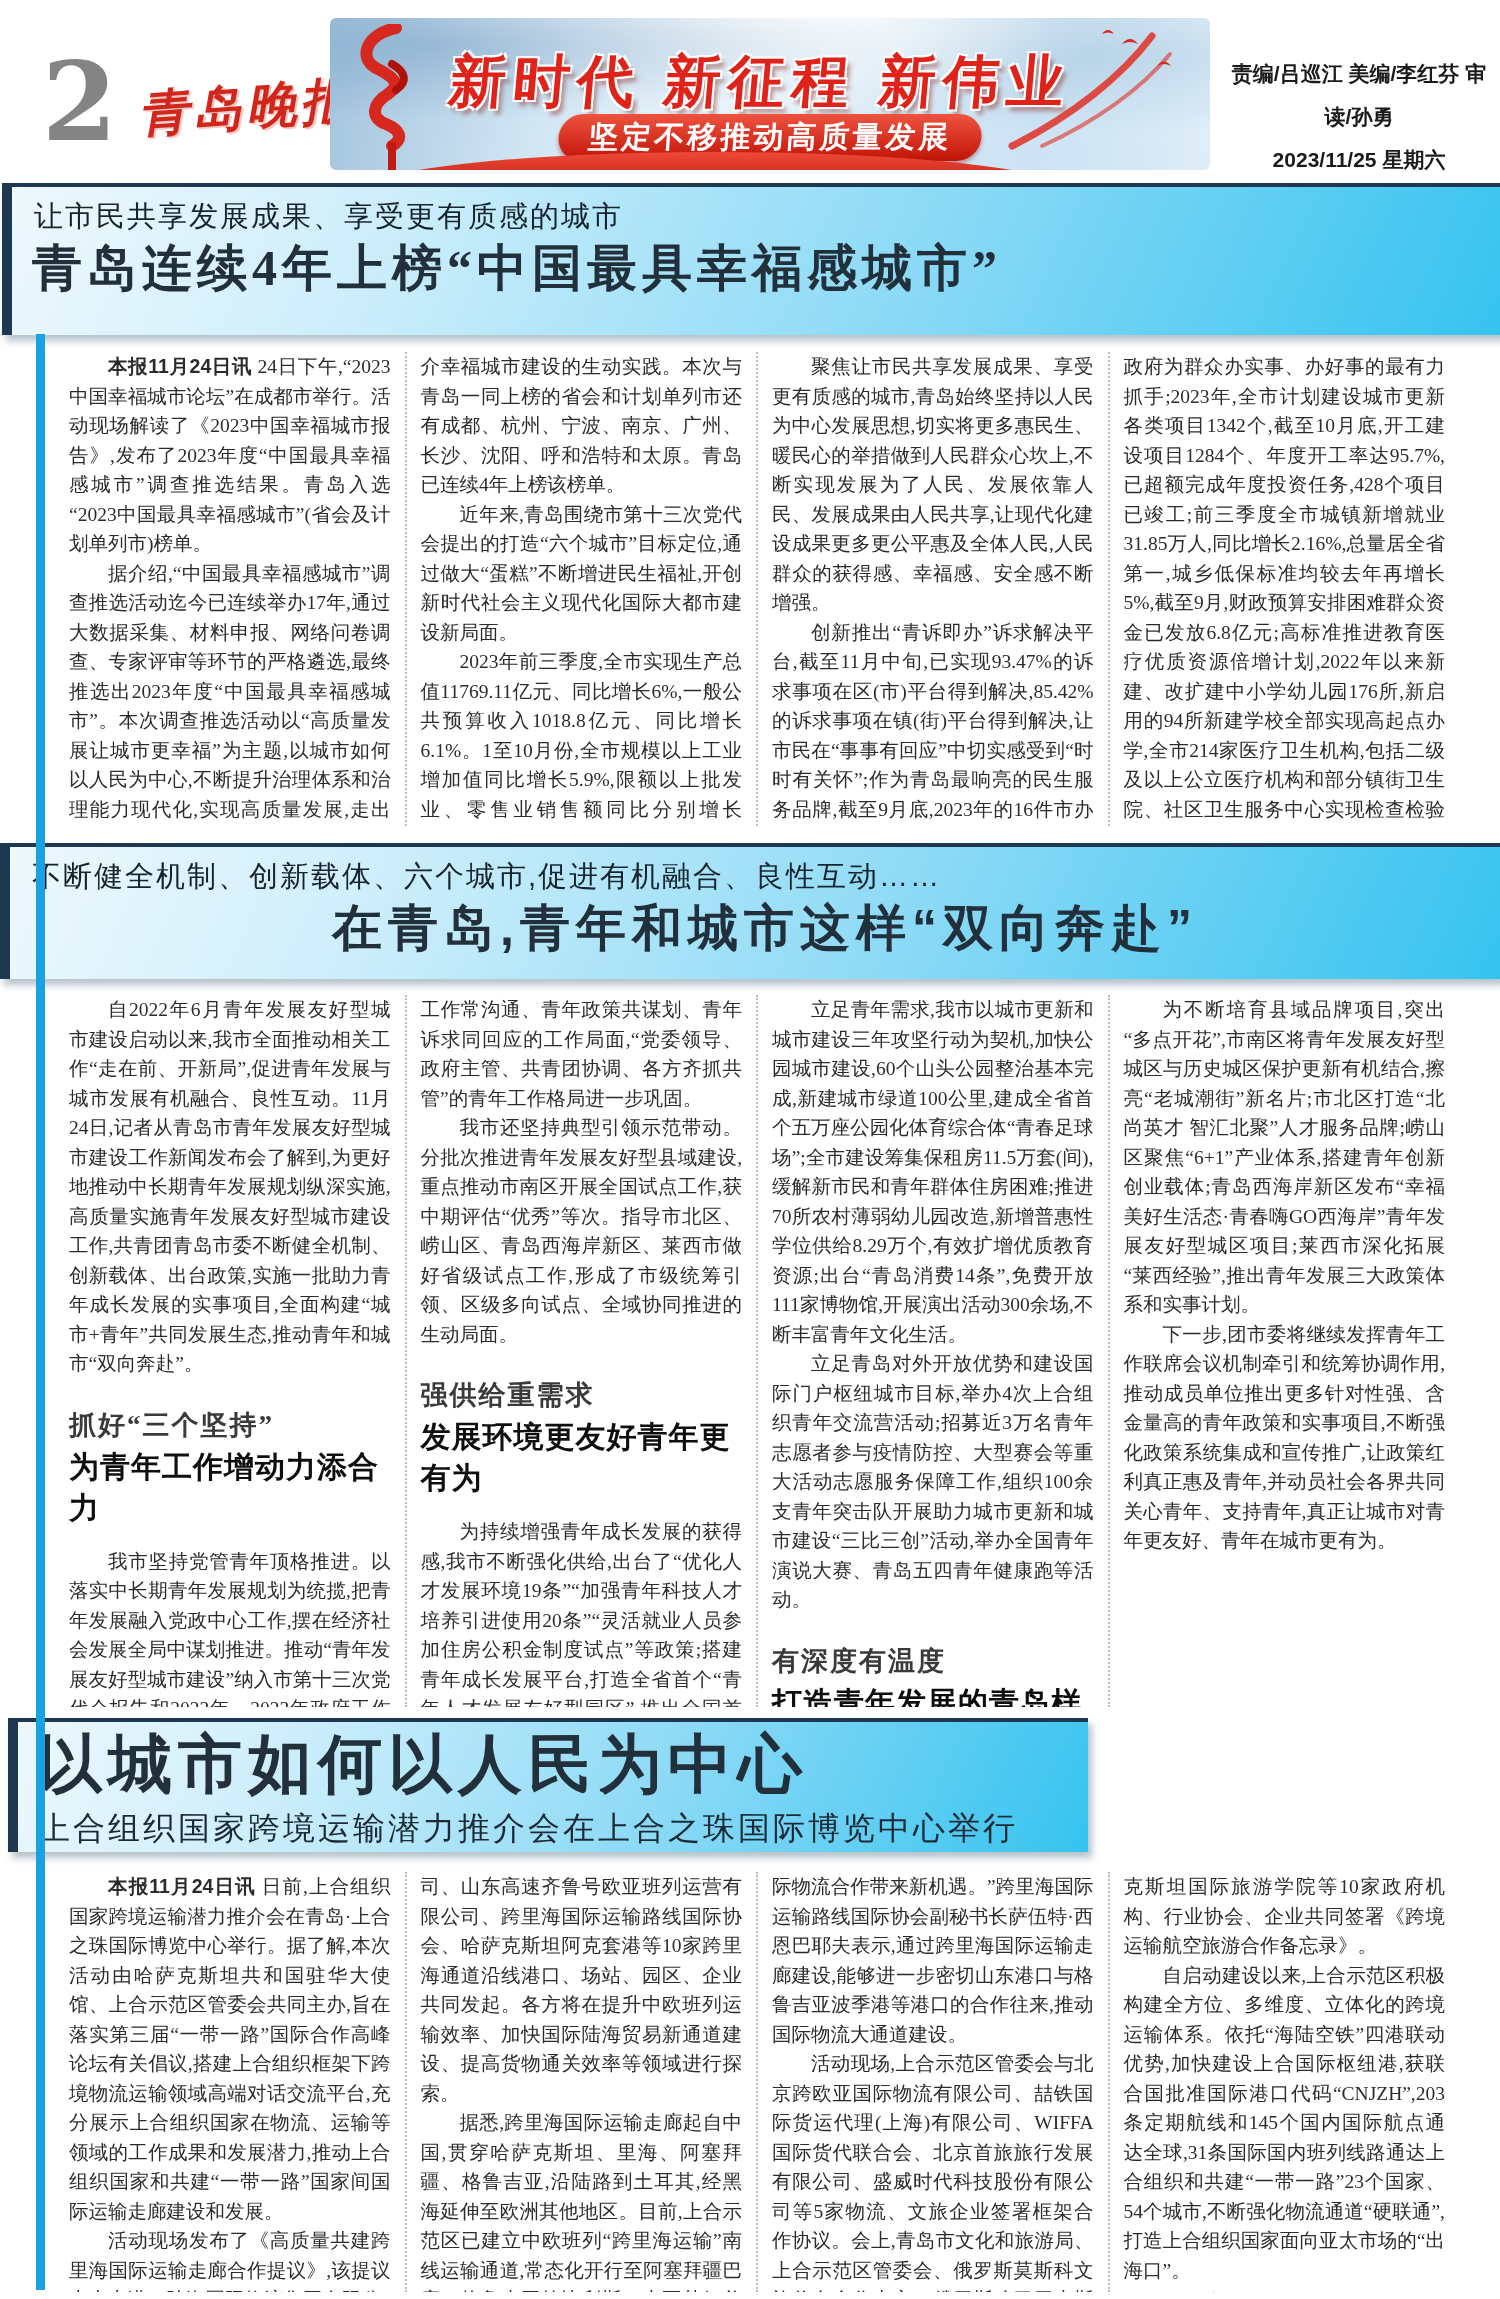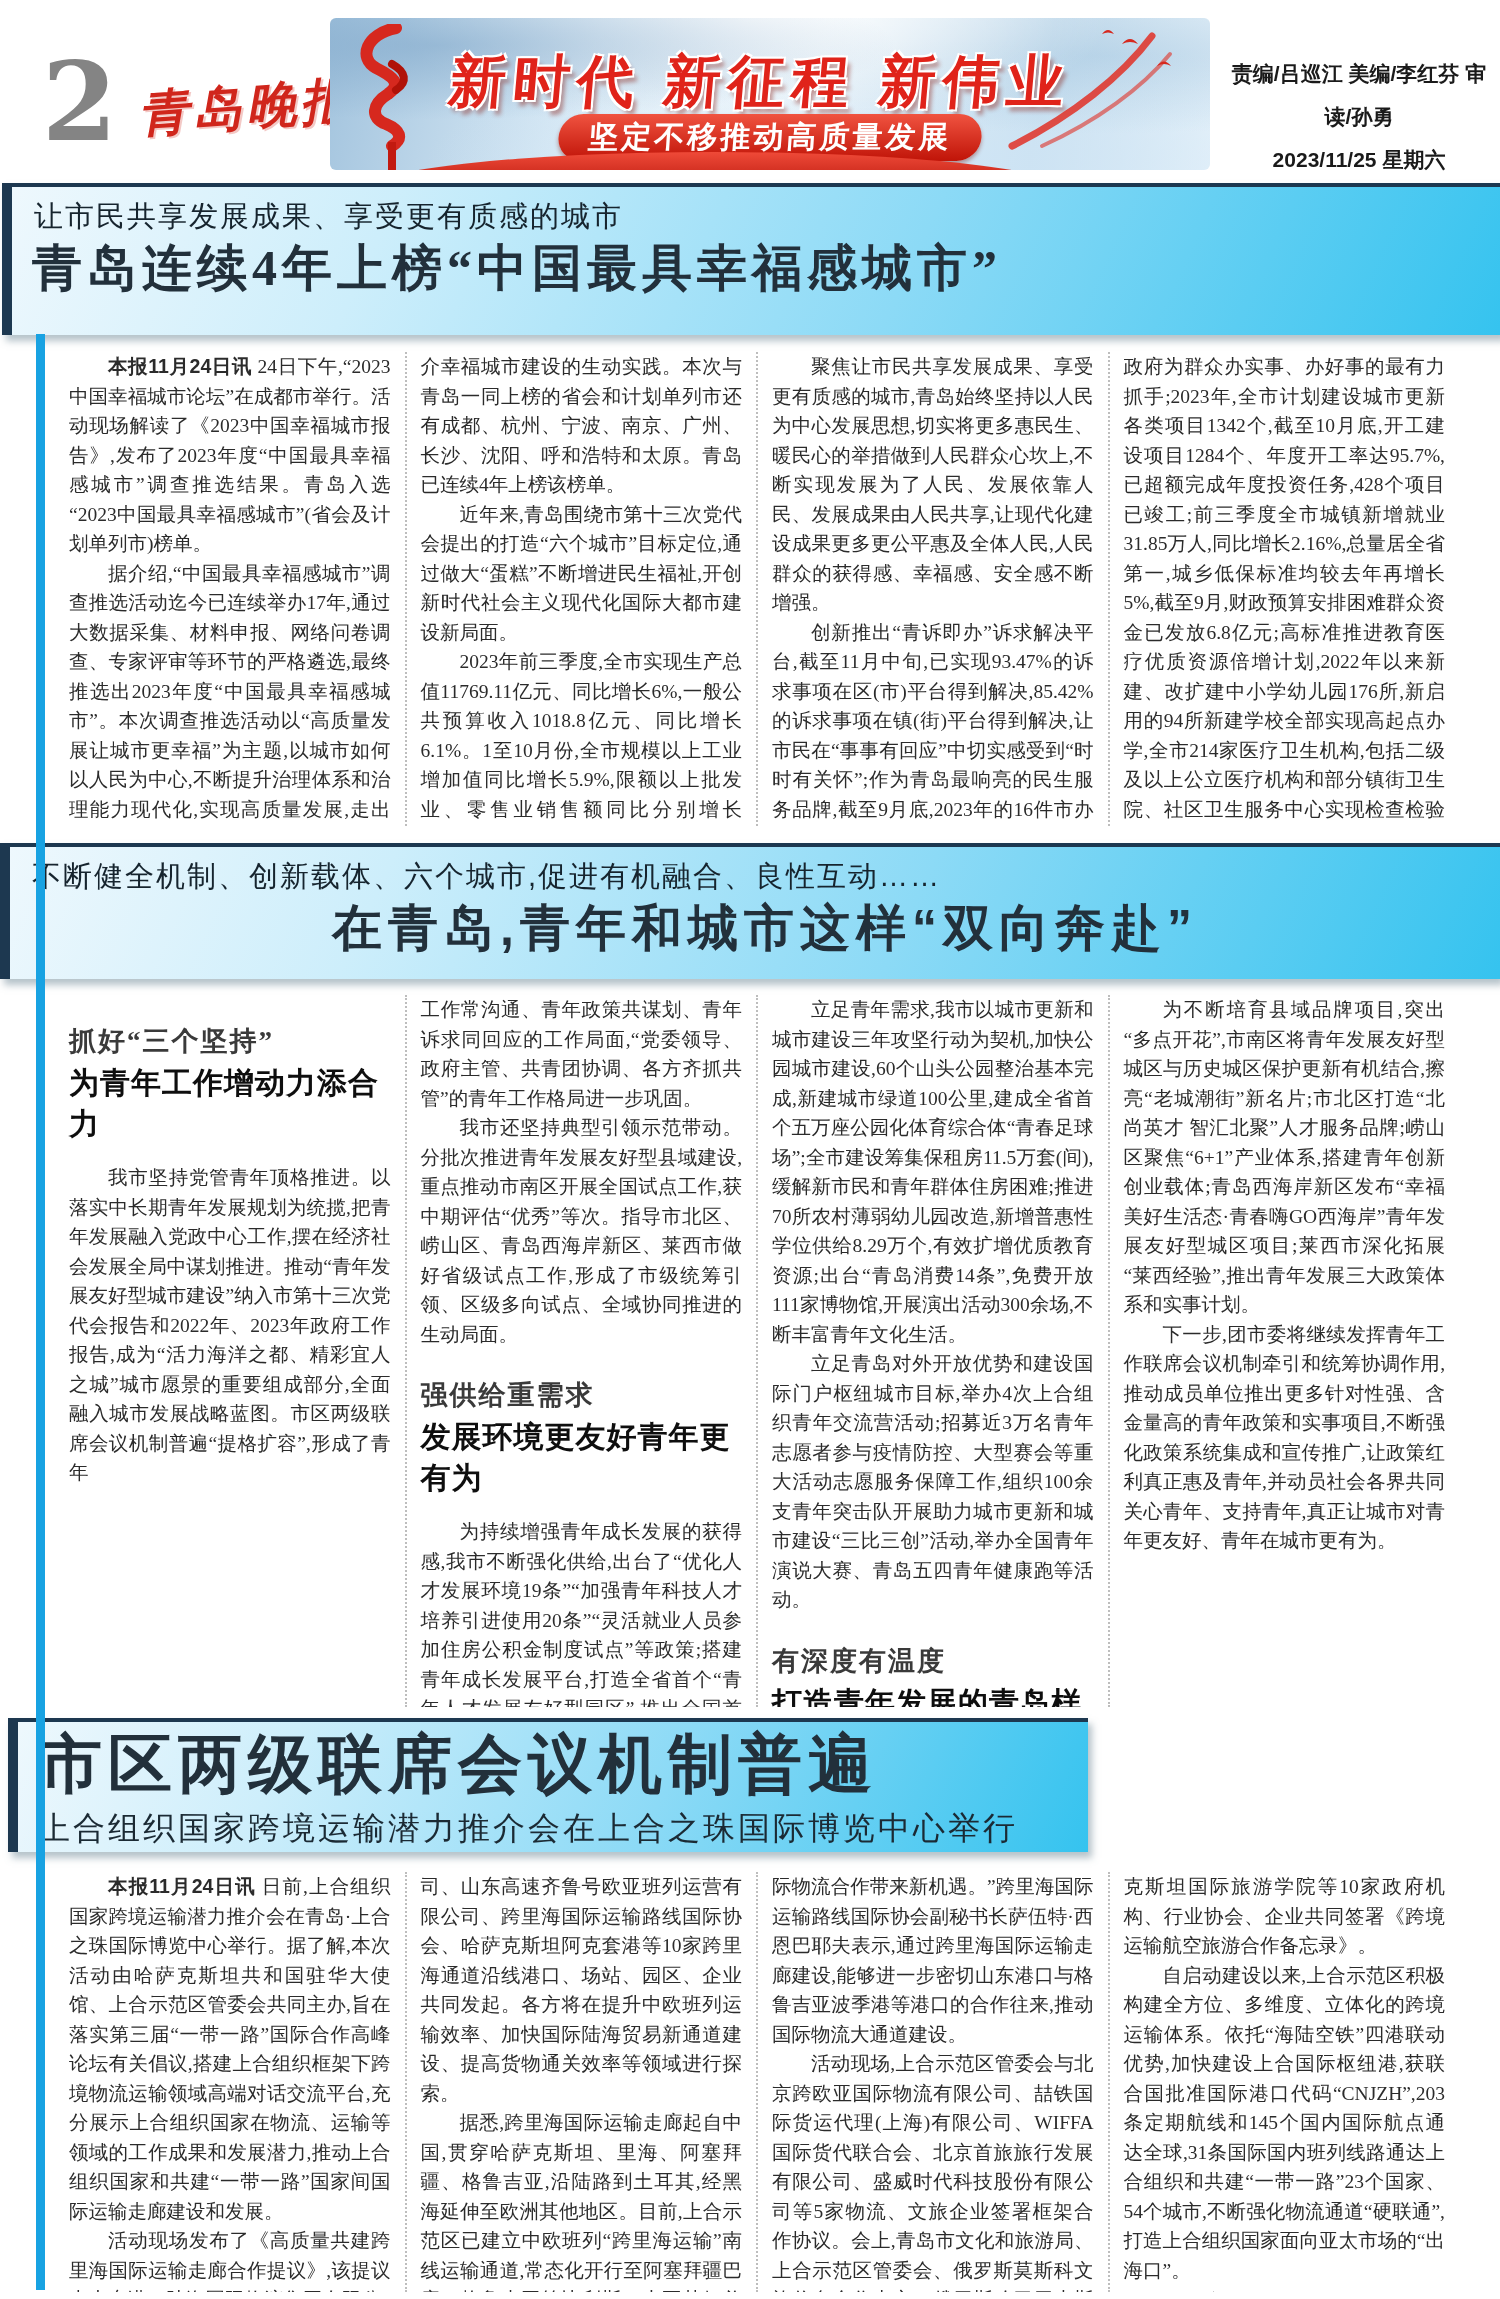--- a/index.html
+++ b/index.html
@@ -131,20 +131,21 @@
         <p class="cont">政府为群众办实事、办好事的最有力抓手;2023年,全市计划建设城市更新各类项目1342个,截至10月底,开工建设项目1284个、年度开工率达95.7%,已超额完成年度投资任务,428个项目已竣工;前三季度全市城镇新增就业31.85万人,同比增长2.16%,总量居全省第一,城乡低保标准均较去年再增长5%,截至9月,财政预算安排困难群众资金已发放6.8亿元;高标准推进教育医疗优质资源倍增计划,2022年以来新建、改扩建中小学幼儿园176所,新启用的94所新建学校全部实现高起点办学,全市214家医疗卫生机构,包括二级及以上公立医疗机构和部分镇街卫生院、社区卫生服务中心实现检查检验结果互认共享。</p>
       </div>
     </section>
 
   <section class="panel panel2">
     <div class="kicker">不断健全机制、创新载体、六个城市,促进有机融合、良性互动……</div>
     <h1 class="headline">在青岛,青年和城市这样“双向奔赴”</h1>
   </section>
   <section class="article-text at2">
       <div class="col">
+        <p class="p">自2022年6月青年发展友好型城市建设启动以来,我市全面推动相关工作“走在前、开新局”,促进青年发展与城市发展有机融合、良性互动。11月24日,记者从青岛市青年发展友好型城市建设工作新闻发布会了解到,为更好地推动中长期青年发展规划纵深实施,高质量实施青年发展友好型城市建设工作,共青团青岛市委不断健全机制、创新载体、出台政策,实施一批助力青年成长发展的实事项目,全面构建“城市+青年”共同发展生态,推动青年和城市“双向奔赴”。</p>
         <div class="sub1">抓好“三个坚持”</div>
         <div class="sub2">为青年工作增动力添合力</div>
         <p class="p">我市坚持党管青年顶格推进。以落实中长期青年发展规划为统揽,把青年发展融入党政中心工作,摆在经济社会发展全局中谋划推进。推动“青年发展友好型城市建设”纳入市第十三次党代会报告和2022年、2023年政府工作报告,成为“活力海洋之都、精彩宜人之城”城市愿景的重要组成部分,全面融入城市发展战略蓝图。市区两级联席会议机制普遍“提格扩容”,形成了青年</p>
       </div>
       <div class="col">
         <p class="cont">工作常沟通、青年政策共谋划、青年诉求同回应的工作局面,“党委领导、政府主管、共青团协调、各方齐抓共管”的青年工作格局进一步巩固。</p>
         <p class="p">我市还坚持典型引领示范带动。分批次推进青年发展友好型县域建设,重点推动市南区开展全国试点工作,获中期评估“优秀”等次。指导市北区、崂山区、青岛西海岸新区、莱西市做好省级试点工作,形成了市级统筹引领、区级多向试点、全域协同推进的生动局面。</p>
         <div class="sub1">强供给重需求</div>
         <div class="sub2">发展环境更友好青年更有为</div>
         <p class="p">为持续增强青年成长发展的获得感,我市不断强化供给,出台了“优化人才发展环境19条”“加强青年科技人才培养引进使用20条”“灵活就业人员参加住房公积金制度试点”等政策;搭建青年成长发展平台,打造全省首个“青年人才发展友好型园区”,推出全国首个《青年人才发展友好型示范园区建设指南》团体标准,成立青岛市青年发展研究中心,打造“青年会客厅”44处、“青年人才驿站”73处,建设快递外卖行业青年“暖蜂驿站”201处。</p>
@@ -155,21 +156,21 @@
         <div class="sub1">有深度有温度</div>
         <div class="sub2">打造青年发展的青岛样板</div>
       </div>
       <div class="col">
         <p class="p">为不断培育县域品牌项目,突出“多点开花”,市南区将青年发展友好型城区与历史城区保护更新有机结合,擦亮“老城潮街”新名片;市北区打造“北尚英才 智汇北聚”人才服务品牌;崂山区聚焦“6+1”产业体系,搭建青年创新创业载体;青岛西海岸新区发布“幸福美好生活态·青春嗨GO西海岸”青年发展友好型城区项目;莱西市深化拓展“莱西经验”,推出青年发展三大政策体系和实事计划。</p>
         <p class="p">下一步,团市委将继续发挥青年工作联席会议机制牵引和统筹协调作用,推动成员单位推出更多针对性强、含金量高的青年政策和实事项目,不断强化政策系统集成和宣传推广,让政策红利真正惠及青年,并动员社会各界共同关心青年、支持青年,真正让城市对青年更友好、青年在城市更有为。</p>
       </div>
     </section>
 
   <section class="panel panel3">
-    <h1 class="headline">市区两级联席会议机制普遍</h1>
+    <h1 class="headline">以城市如何以人民为中心</h1>
     <div class="panel3-sub">上合组织国家跨境运输潜力推介会在上合之珠国际博览中心举行</div>
   </section>
   <section class="article-text at3">
       <div class="col">
         <p class="lead"><b class="dateline">本报11月24日讯</b> 日前,上合组织国家跨境运输潜力推介会在青岛·上合之珠国际博览中心举行。据了解,本次活动由哈萨克斯坦共和国驻华大使馆、上合示范区管委会共同主办,旨在落实第三届“一带一路”国际合作高峰论坛有关倡议,搭建上合组织框架下跨境物流运输领域高端对话交流平台,充分展示上合组织国家在物流、运输等领域的工作成果和发展潜力,推动上合组织国家和共建“一带一路”国家间国际运输走廊建设和发展。</p>
         <p class="p">活动现场发布了《高质量共建跨里海国际运输走廊合作提议》,该提议由山东港口陆海国际物流集团有限公</p>
       </div>
       <div class="col">
         <p class="cont">司、山东高速齐鲁号欧亚班列运营有限公司、跨里海国际运输路线国际协会、哈萨克斯坦阿克套港等10家跨里海通道沿线港口、场站、园区、企业共同发起。各方将在提升中欧班列运输效率、加快国际陆海贸易新通道建设、提高货物通关效率等领域进行探索。</p>
         <p class="p">据悉,跨里海国际运输走廊起自中国,贯穿哈萨克斯坦、里海、阿塞拜疆、格鲁吉亚,沿陆路到土耳其,经黑海延伸至欧洲其他地区。目前,上合示范区已建立中欧班列“跨里海运输”南线运输通道,常态化开行至阿塞拜疆巴库、格鲁吉亚第比利斯、土耳其伊兹米特的定班专线。“《高质量共建跨里海国际运输走廊合作提议》将为国</p>

